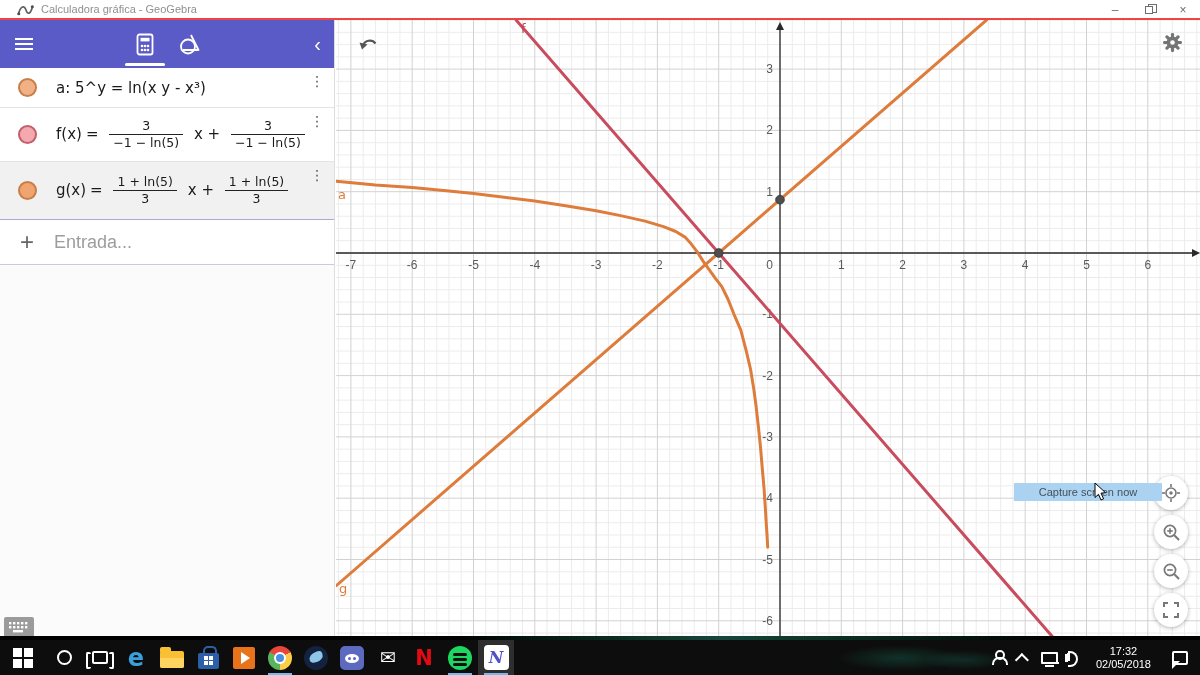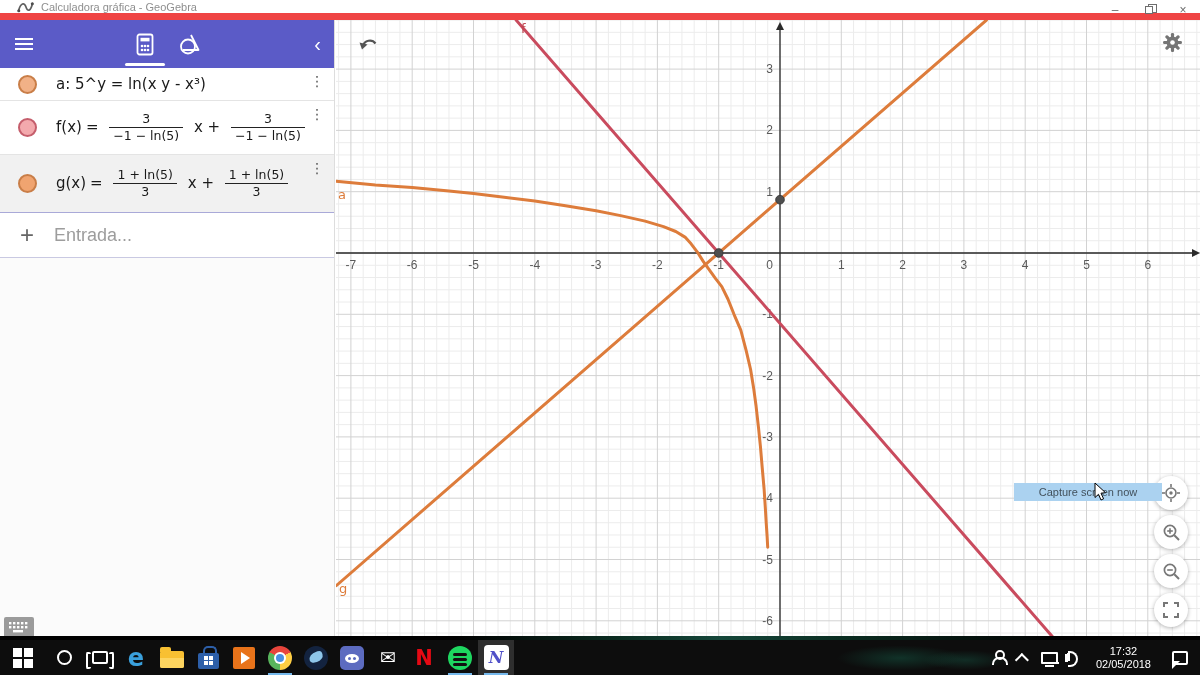--- a/index.html
+++ b/index.html
@@ -1,39 +1,39 @@
 <!DOCTYPE html>
 <html><head>
 <meta charset="utf-8">
 <style>
   *{box-sizing:border-box;margin:0;padding:0}
   body{font-family:"Liberation Sans",sans-serif}
   .screen{position:relative;width:1200px;height:675px;background:#fff;overflow:hidden}
 
   
-  .titlebar{position:absolute;top:0;left:0;right:0;height:20px;background:#fff;display:flex;align-items:center;border-bottom:7px solid #ef4444;z-index:2}
+  .titlebar{position:absolute;top:0;left:0;right:0;height:20px;background:#fff;display:flex;align-items:center;border-bottom:2px solid #ef4444;z-index:2}
   .titlebar .logo{margin-left:17px}
   .win-title{font-size:11px;color:#8f8f8f;margin-left:7px}
   .win-controls{position:absolute;right:0;top:0;height:20px;display:flex}
   .win-btn{width:34px;height:20px;display:flex;align-items:center;justify-content:center;color:#6e6e6e;font-size:12px;cursor:pointer}
   .restore-ic{width:8px;height:8px;border:1px solid #6e6e6e;position:relative;background:#fff}
   .restore-ic::before{content:"";position:absolute;top:-3px;left:2px;width:7px;height:7px;border:1px solid #6e6e6e;z-index:-1}
 
   
   .sidebar{position:absolute;top:20px;left:0;width:335px;bottom:35px;background:#fbfbfb;border-right:1px solid #ddd;z-index:2}
   .purple-header{height:48px;background:#5b5bc7;position:relative;display:flex;align-items:center}
   .hamburger{margin-left:15px;width:18px;height:12px;position:relative;cursor:pointer}
   .hamburger::before{content:"";position:absolute;top:0;left:0;width:18px;height:2px;background:#fff;box-shadow:0 5px 0 #fff,0 10px 0 #fff}
   .tab-group{position:absolute;left:50%;transform:translateX(-50%);display:flex;gap:10px}
   .tab{width:34px;height:34px;display:flex;align-items:center;justify-content:center;position:relative;cursor:pointer}
   .tab.active::after{content:"";position:absolute;left:-3px;right:-3px;bottom:-5px;height:3px;background:#fff;border-radius:2px}
   .collapse{position:absolute;right:13px;top:50%;transform:translateY(-50%);color:#fff;font-size:20px;line-height:1;cursor:pointer}
 
   .alg-row{display:flex;align-items:center;background:#fff;border-bottom:1px solid #e4e4e4;position:relative}
-  .row-a{height:33px}
+  .row-a{height:40px}
   .row-f{height:54px}
   .row-g{height:58px;background:#f1f1f1;border-bottom:1px solid #a9a9d8}
   .circle-cell{width:54px;flex:none;display:flex;align-items:center;justify-content:center}
   .obj-circle{width:19px;height:19px;border-radius:50%;border:2px solid;cursor:pointer}
   .math{font-size:15px;color:#1a1a1a;font-family:"DejaVu Sans",sans-serif}
   .math span{margin:0 2px}
   .frac{display:inline-block;vertical-align:middle;text-align:center;font-size:12.5px;line-height:1.3;margin:0 3px}
   .frac .num{display:block;border-bottom:1px solid #222;padding:0 4px}
   .frac .den{display:block;padding:0 4px}
   .kebab{position:absolute;top:6px;right:10px;color:#555;font-size:14px;line-height:1;cursor:pointer}

